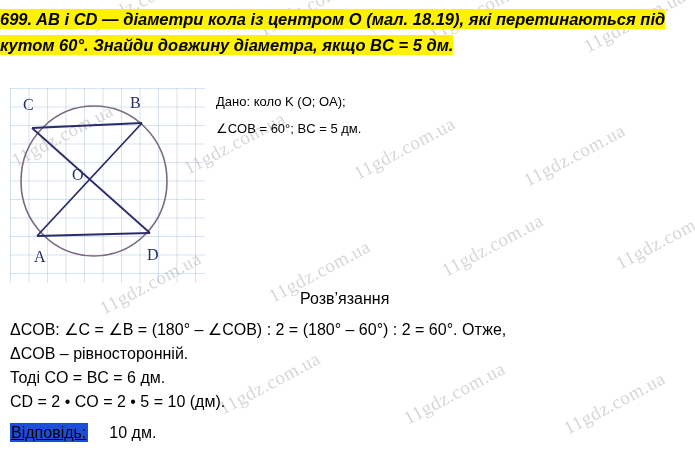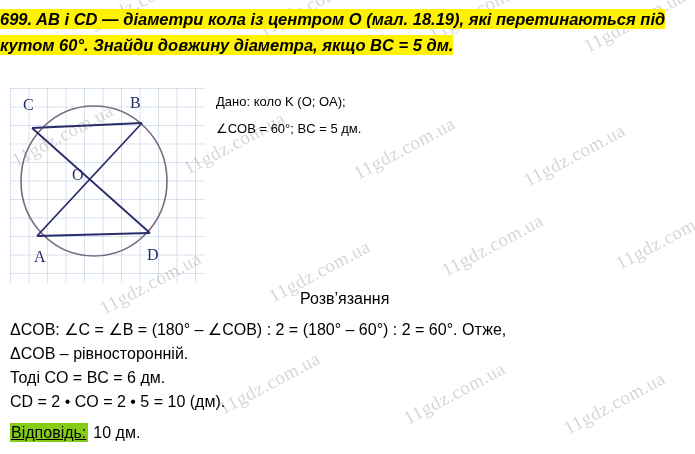--- a/index.html
+++ b/index.html
@@ -108,27 +108,27 @@
   }
 
   
   .answer {
     position: absolute;
     left: 10px;
     top: 424px;
     font-size: 16px;
   }
   .answer .lbl {
-    background: #84cc16;
+    background: #1d4ed8;
     font-weight: normal;
     padding: 1px 2px 1px 1px;
     text-decoration: underline;
   }
   .answer .val {
-    margin-left: 5px;
+    margin-left: 21px;
   }
 </style>
 </head>
 <body>
 
 <div class="wm" style="left:86px; top:18px;">11gdz.com.ua</div>
 <div class="wm" style="left:255px; top:22px;">11gdz.com.ua</div>
 <div class="wm" style="left:425px; top:26px;">11gdz.com.ua</div>
 <div class="wm" style="left:580px; top:38px;">11gdz.com.ua</div>
 <div class="wm" style="left:8px; top:152px;">11gdz.com.ua</div>

